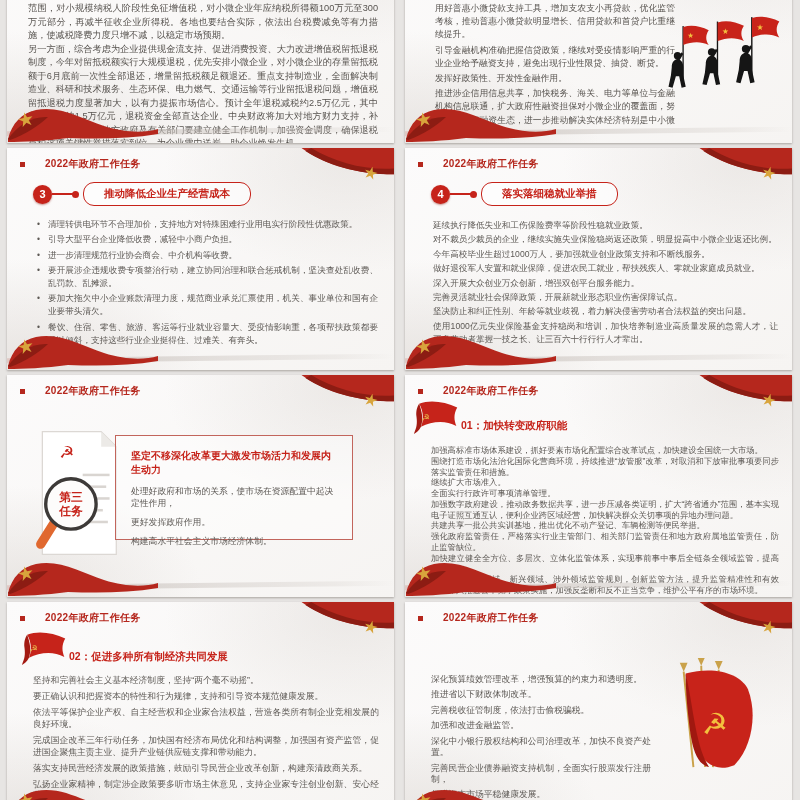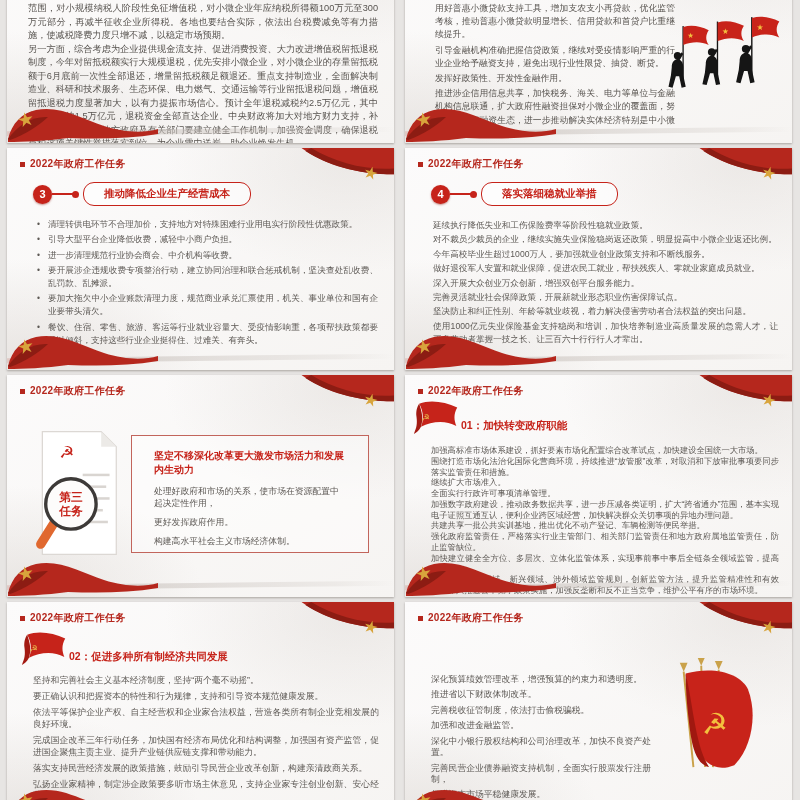--- a/index.html
+++ b/index.html
@@ -18,21 +18,21 @@
       radial-gradient(ellipse at 4% 96%, rgba(205,198,192,.38), transparent 34%),
       linear-gradient(150deg, #fcfbfb 0%, #f6f4f2 100%);
     box-shadow: 0 1px 2px rgba(110,100,95,.5);
   }
   .slide::after { 
     content: ""; position: absolute; left: 0; right: 0; bottom: 9px; height: 5px;
     background: linear-gradient(90deg, rgba(180,60,50,.18), rgba(200,193,188,.55) 38%, rgba(208,202,197,.25) 85%, transparent);
     transform: rotate(-.7deg); pointer-events: none;
   }
   
-  .sl-header { position: absolute; top: 9px; left: 13px; display: flex; align-items: center; gap: 5px; z-index: 3; }
+  .sl-header { position: absolute; top: 9px; left: 13px; display: flex; align-items: center; gap: 20px; z-index: 3; }
   .sl-header .sq { width: 5px; height: 5px; background: #b5271d; }
   .sl-header .txt { font-size: 10px; font-weight: bold; color: #b5271d; letter-spacing: .3px; }
   
   .ribbon-tr { position: absolute; top: 0; right: 0; width: 112px; height: 43px; z-index: 2; }
   .ribbon-bl { position: absolute; left: 0; bottom: 0; width: 152px; height: 50px; z-index: 2; }
   
   .task-badge { position: absolute; top: 34px; left: 26px; display: flex; align-items: center; z-index: 2; }
   .badge-num {
     width: 19px; height: 19px; border-radius: 50%; background: #c6231a; color: #fff;
     font-size: 11px; font-weight: bold; display: flex; align-items: center; justify-content: center;
@@ -50,22 +50,22 @@
   .s2-text p { font-size: 8.8px; line-height: 1.5; color: #57534f; margin-bottom: 2px; text-align: justify; }
   .s2-soldiers { position: absolute; top: 92px; right: 12px; width: 118px; height: 100px; }
   .s3-list { position: absolute; top: 70px; left: 28px; right: 16px; }
   .s3-list .li { position: relative; padding-left: 13px; font-size: 8.6px; line-height: 1.5; color: #5d5955; margin-bottom: 2.5px; text-align: justify; }
   .s3-list .li::before { content: "•"; position: absolute; left: 2px; top: 0; color: #5d5955; }
   .s4-list { position: absolute; top: 71px; left: 28px; right: 14px; }
   .s4-list .ln { font-size: 8.6px; line-height: 1.5; color: #5d5955; margin-bottom: 1.5px; text-align: justify; }
   
   .s5-doc { position: absolute; left: 32px; top: 52px; width: 84px; height: 132px; overflow: visible; }
   .s5-box {
-    position: absolute; left: 124px; top: 60px; width: 238px; height: 118px;
-    border: 1px solid #c2655c; padding: 13px 22px; background: rgba(255,255,255,.45);
+    position: absolute; left: 108px; top: 60px; width: 238px; height: 105px;
+    border: 1px solid #c2655c; padding: 13px 15px; background: rgba(255,255,255,.45);
   }
   .s5-box .title { font-size: 10px; font-weight: bold; color: #c6231a; margin-bottom: 9px; }
   .s5-box .ln { font-size: 8.8px; color: #5d5955; margin-bottom: 7px; }
   
   .section-head { position: absolute; display: flex; align-items: flex-end; gap: 2px; z-index: 2; }
   .sec-flag { width: 46px; height: 34px; }
   .sec-title { font-size: 10.5px; font-weight: bold; color: #c6231a; padding-bottom: 2px; white-space: nowrap; }
   .s6-head { top: 26px; left: 8px; }
   .s7-head { top: 30px; left: 14px; }
   .s8-head { top: 30px; left: 14px; }

